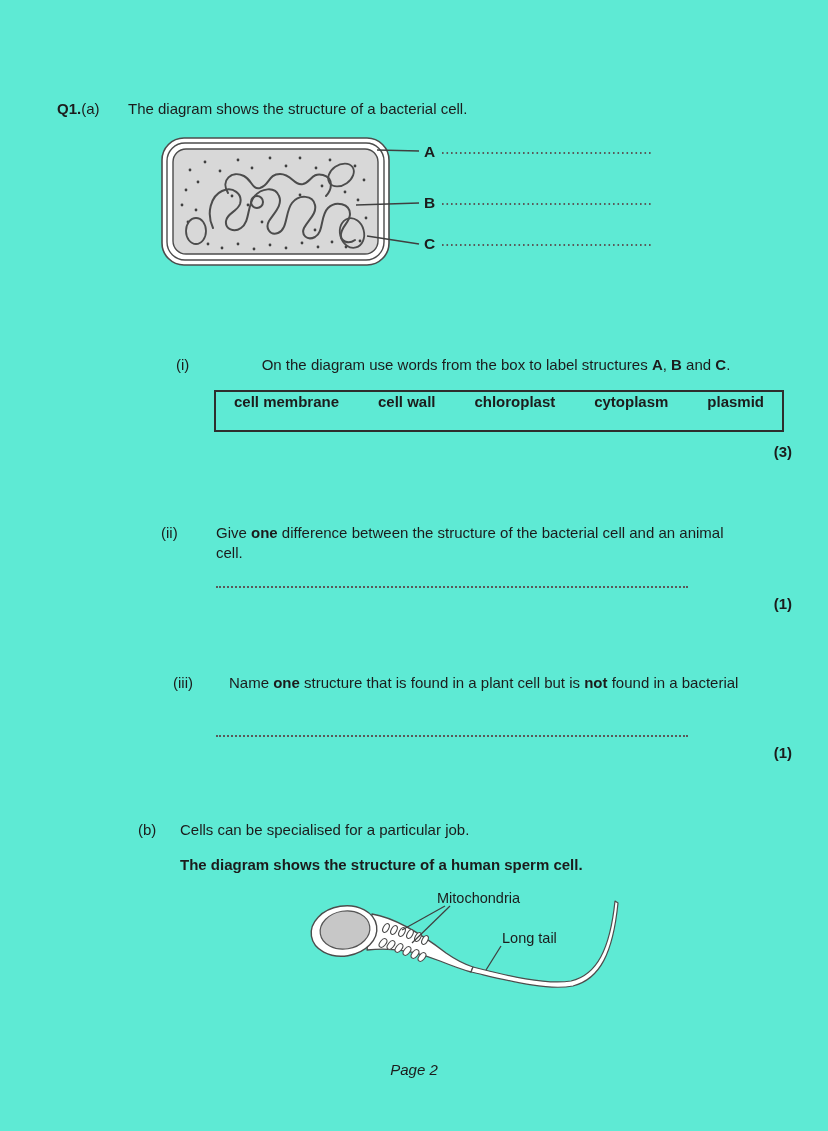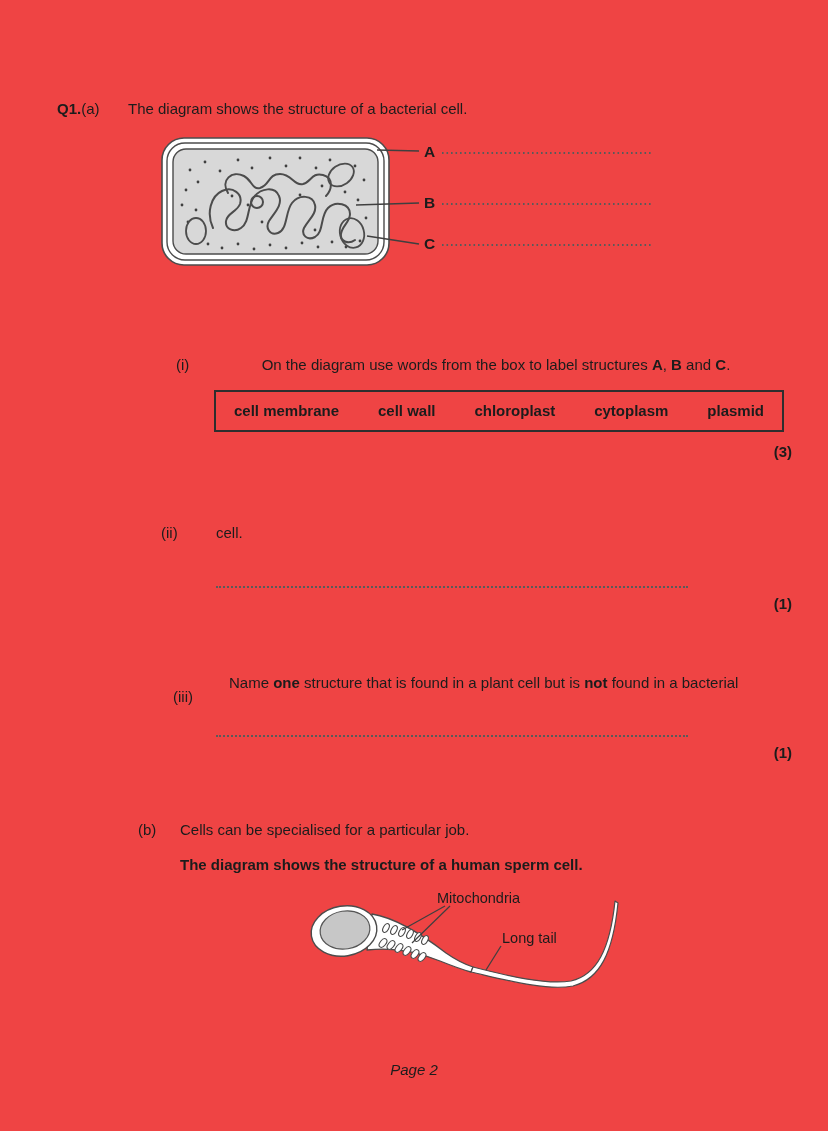--- a/index.html
+++ b/index.html
@@ -1,28 +1,28 @@
 <!DOCTYPE html>
 <html><head>
 <meta charset="utf-8">
 <style>
   html,body { margin:0; padding:0; background:#ffffff; }
   .page {
-    position:relative; width:828px; height:1131px; background:#ef4444;
+    position:relative; width:828px; height:1131px; background:#5eead4;
     font-family:"Liberation Sans", sans-serif; font-size:15px; color:#1c1c1c;
     overflow:hidden; line-height:20px;
   }
   .abs { position:absolute; }
   b { font-weight:bold; }
   .qnum { font-weight:bold; }
   .marks { font-weight:bold; }
   .dotted-line { border-bottom:2px dotted #5a5a5a; height:14px; }
   .wordbox {
     border:2px solid #2e2e2e; display:flex; justify-content:space-between;
-    align-items:center; font-weight:bold; padding:0 18px; box-sizing:border-box;
+    font-weight:bold; padding:0 18px; box-sizing:border-box;
   }
   .footer { width:828px; text-align:center;font-style:italic; }
   svg text { font-family:"Liberation Sans", sans-serif; fill:#1c1c1c; }
 </style>
 </head>
 <body>
 
 <div class="page">
 
   <div class="abs" style="left:57px; top:99px;">
@@ -111,26 +111,27 @@
     <span>cell membrane</span>
     <span>cell wall</span>
     <span>chloroplast</span>
     <span>cytoplasm</span>
     <span>plasmid</span>
   </div>
   <div class="abs marks" style="right:36px; top:442px;">(3)</div>
 
   <div class="abs" style="left:161px; top:523px;">(ii)</div>
   <div class="abs" style="left:216px; top:523px; width:540px;">
+    <div><span>Give </span><b>one</b><span> difference between the structure of the bacterial cell and an animal</span></div>
     <div>cell.</div>
   </div>
   <div class="abs dotted-line" style="left:216px; top:572px; width:472px;"></div>
   <div class="abs marks" style="right:36px; top:594px;">(1)</div>
 
-  <div class="abs" style="left:173px; top:673px;margin-top:14px;">(iii)</div>
+  <div class="abs" style="left:173px; top:673px;">(iii)</div>
   <div class="abs" style="left:216px; top:673px; width:540px;margin-left:13px;">
     <div><span>Name </span><b>one</b><span> structure that is found in a plant cell but is </span><b>not</b><span> found in a bacterial</span></div>
   </div>
   <div class="abs dotted-line" style="left:216px; top:721px; width:472px;"></div>
   <div class="abs marks" style="right:36px; top:743px;">(1)</div>
 
   <div class="abs" style="left:138px; top:820px;">(b)</div>
   <div class="abs" style="left:180px; top:820px;">Cells can be specialised for a particular job.</div>
   <div class="abs" style="left:180px; top:855px;font-weight:bold;">The diagram shows the structure of a human sperm cell.</div>
 

